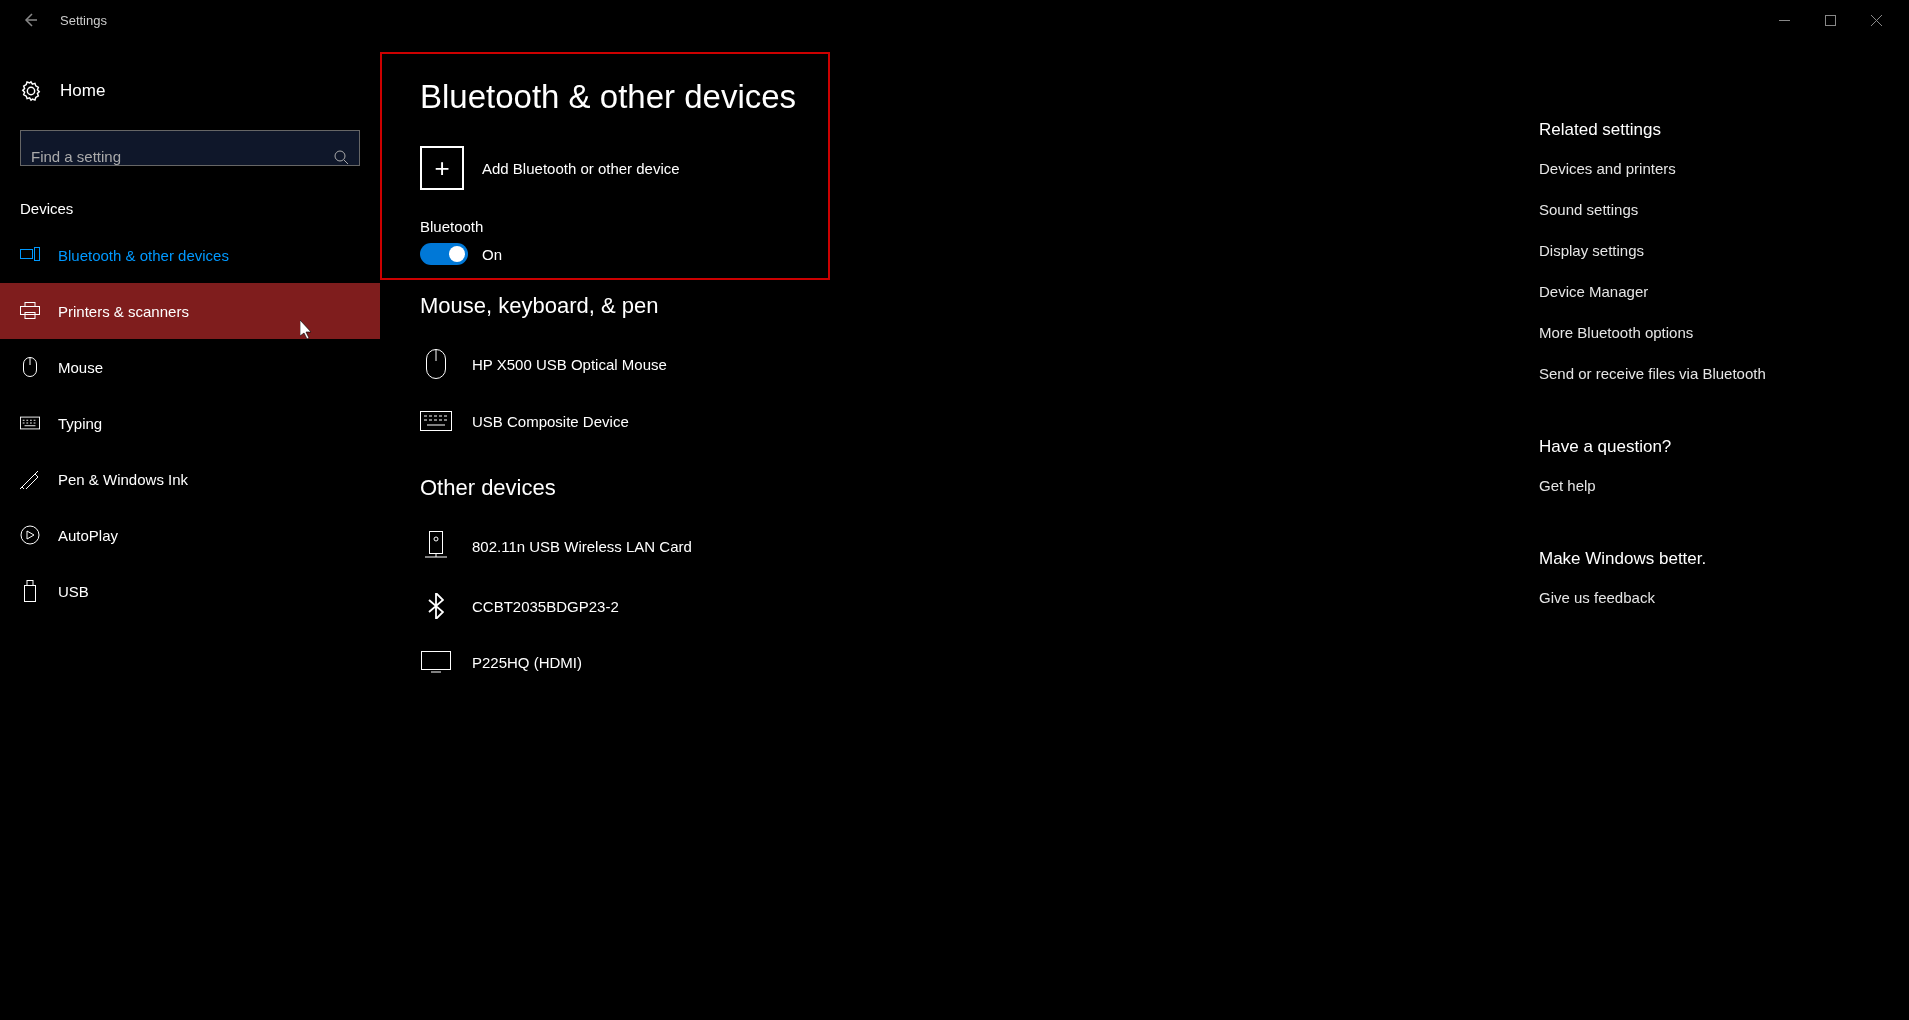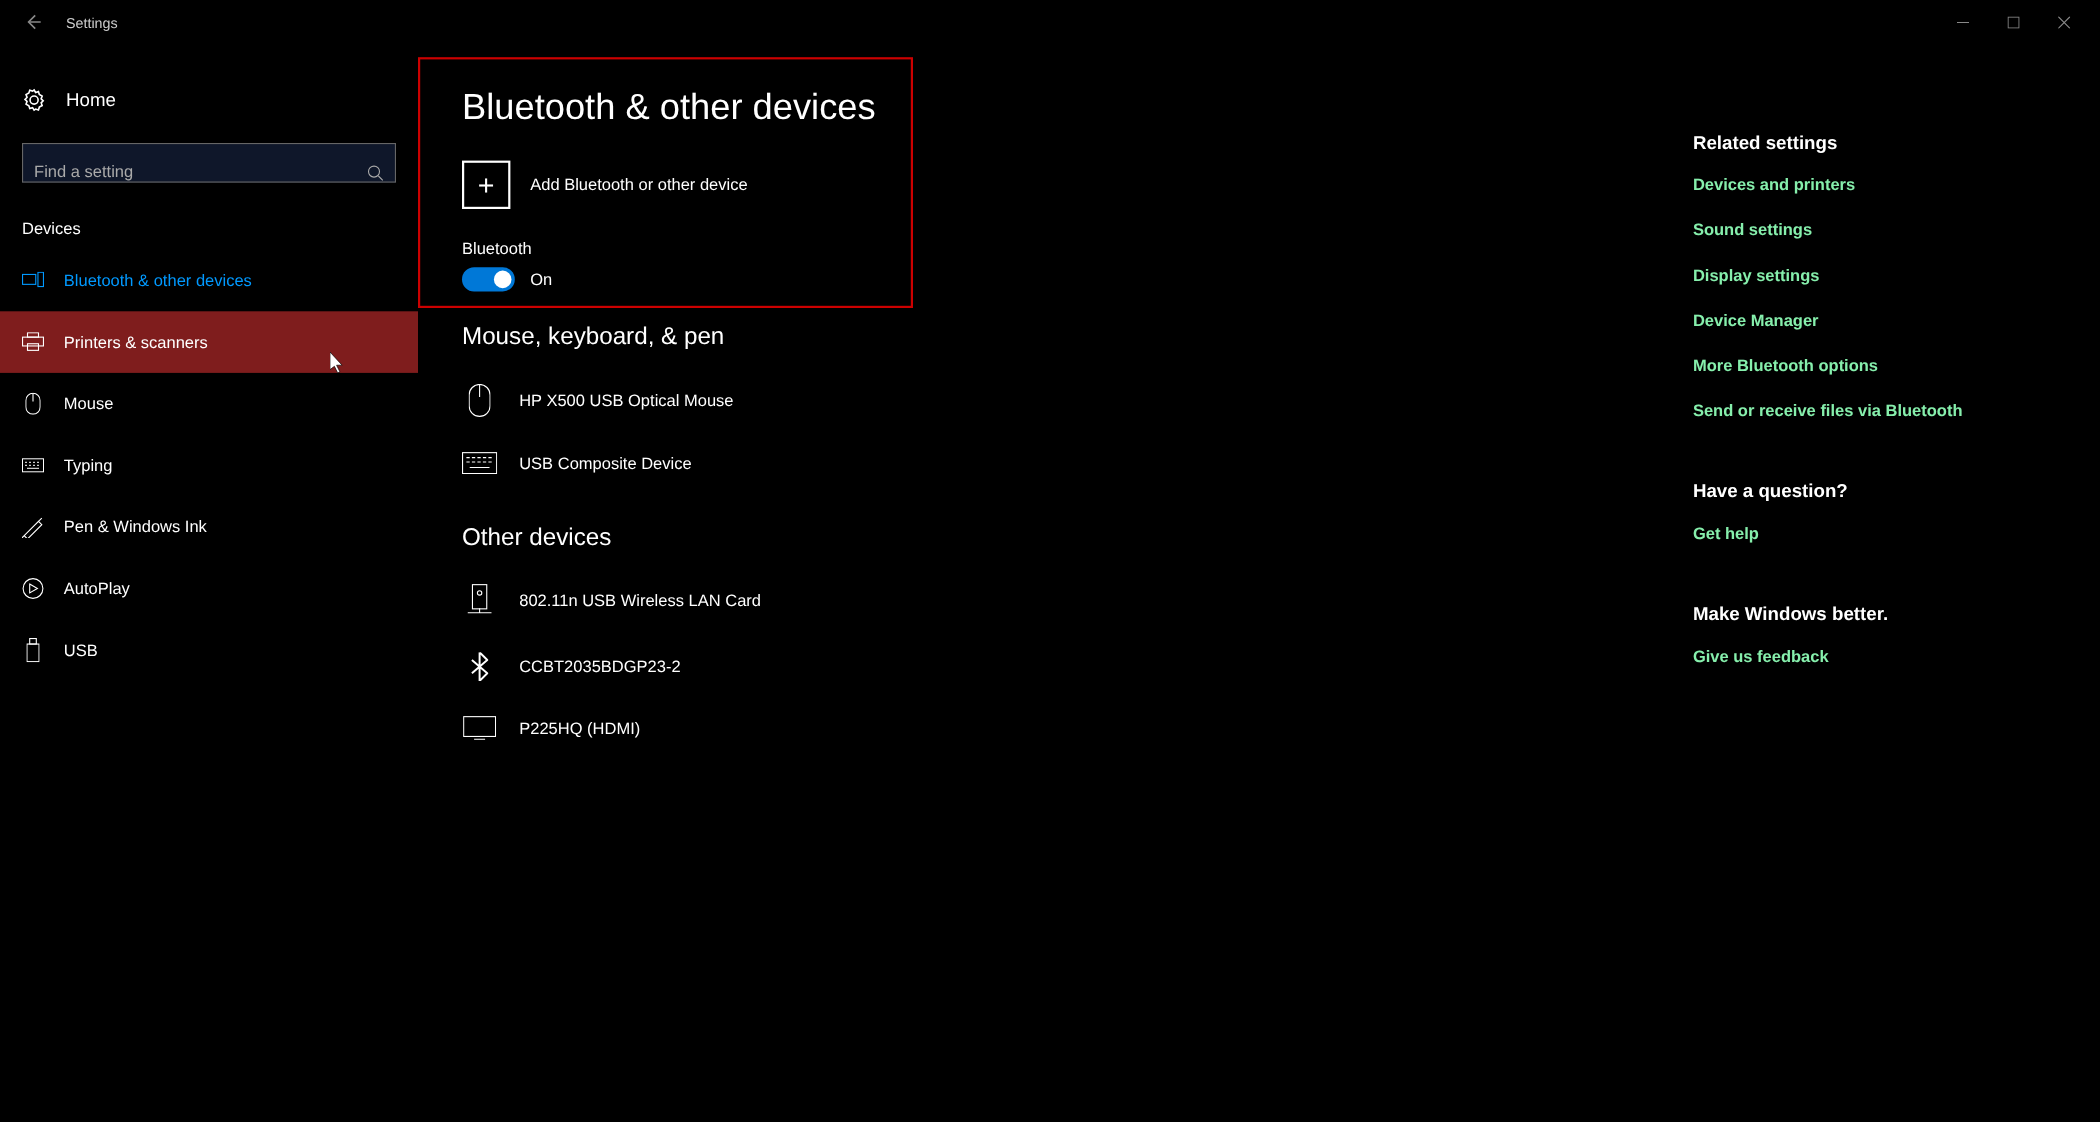--- a/index.html
+++ b/index.html
@@ -167,25 +167,25 @@
 .rightcol {
   width: 380px;
   padding: 80px 30px 30px 10px;
   flex-shrink: 0;
 }
 .right-heading {
   font-size: 17px;
   margin-bottom: 20px;
 }
 .right-link {
-  color: #86efac;
+  color: #e5e5e5;
   font-size: 15px;
   margin-bottom: 24px;
 }
-.right-block { margin-bottom: 55px; font-weight: bold; }
+.right-block { margin-bottom: 55px; }
 .cursor {
   position: absolute;
   left: 300px;
   top: 320px;
   pointer-events: none;
 }
 svg { display: block; }
 </style>
 </head>
 <body>

